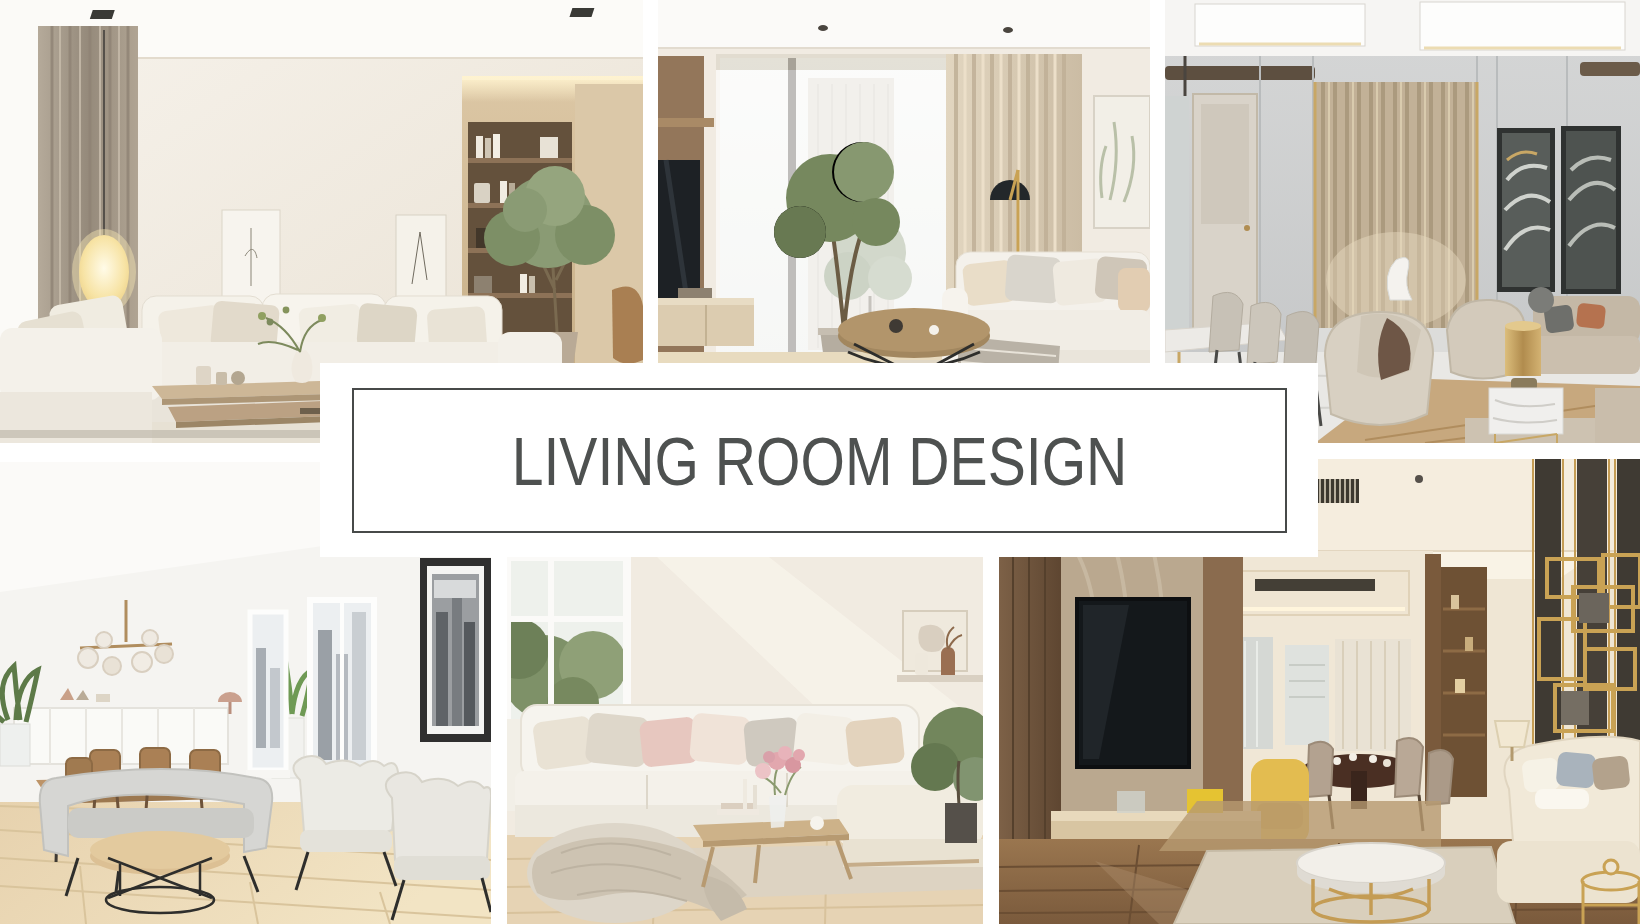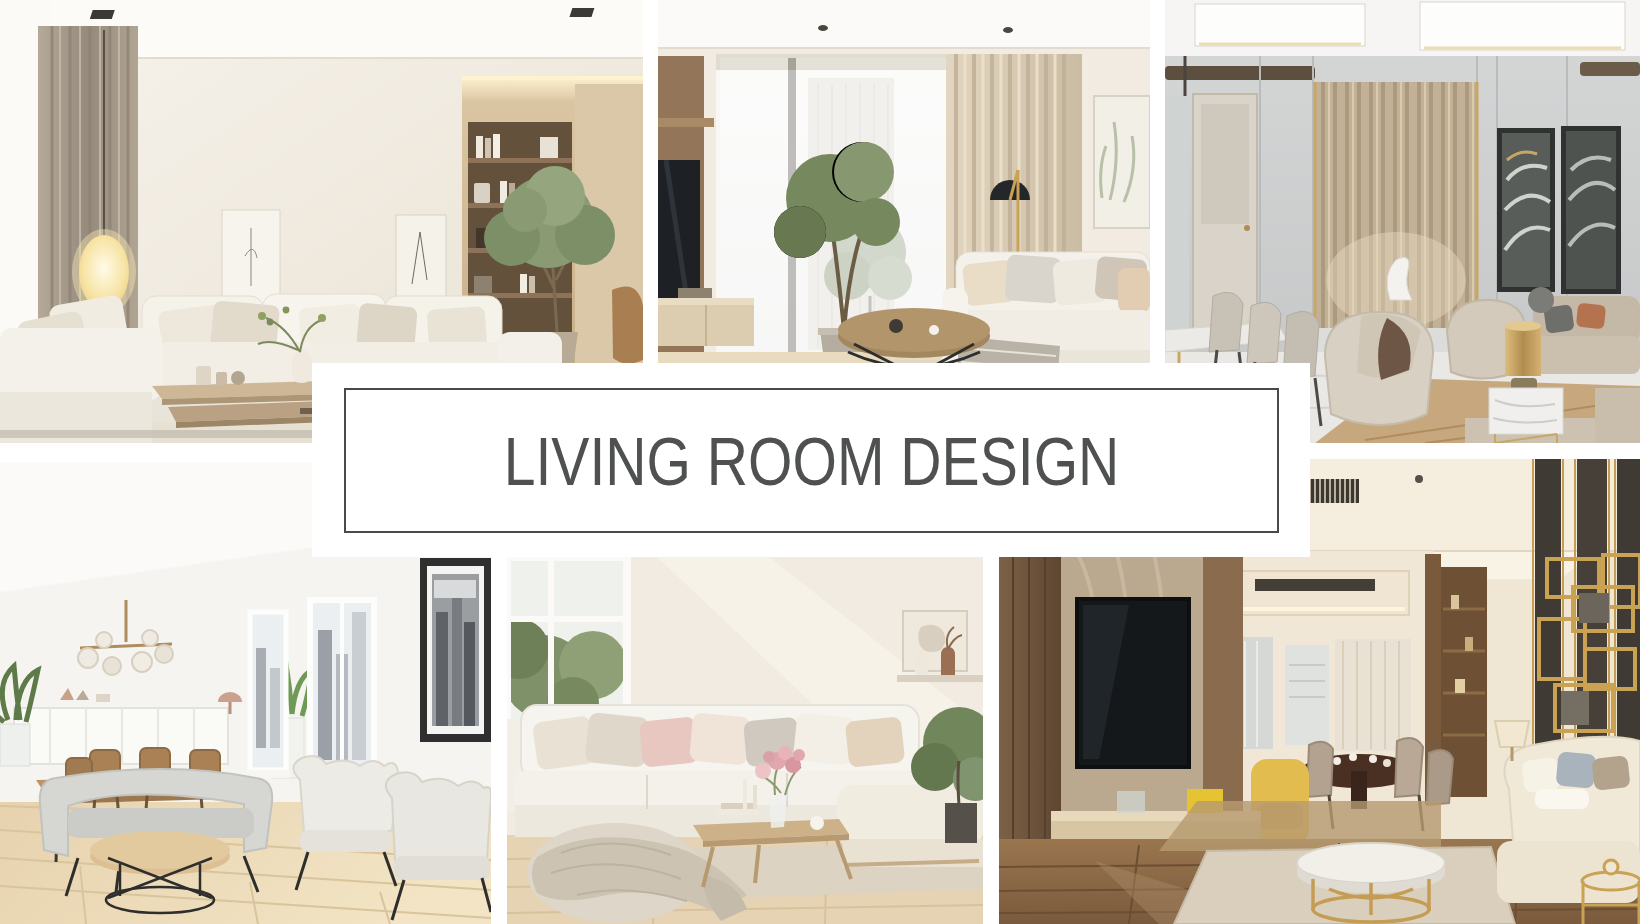--- a/index.html
+++ b/index.html
@@ -6,21 +6,21 @@
   .canvas{position:relative;width:1640px;height:924px;background:#ffffff;overflow:hidden;
           font-family:"Liberation Sans", sans-serif;}
   .photo{position:absolute;overflow:hidden;background:#eee;}
   .photo svg{display:block;}
   #p1{left:0;top:0;width:643px;height:443px;}
   #p2{left:658px;top:0;width:492px;height:443px;}
   #p3{left:1165px;top:0;width:475px;height:443px;}
   #p4{left:0;top:462px;width:491px;height:462px;}
   #p5{left:507px;top:557px;width:476px;height:367px;}
   #p6{left:999px;top:459px;width:641px;height:465px;}
-  .banner{position:absolute;left:312px;top:363px;width:998px;height:194px;background:#ffffff;z-index:5;}
+  .banner{position:absolute;left:320px;top:363px;width:998px;height:194px;background:#ffffff;z-index:5;}
   .banner-border{position:absolute;left:32px;top:25px;right:31px;bottom:24px;
                  border:2px solid #474a49;display:flex;align-items:center;justify-content:center;}
   .banner-title{margin:0;font-size:68px;font-weight:400;letter-spacing:0;line-height:1;
                 color:#4e5150;white-space:nowrap;transform:scaleX(0.84);}
 </style>
 </head>
 <body>
 
 <div class="canvas" style="background: rgb(255, 255, 255);">
 

